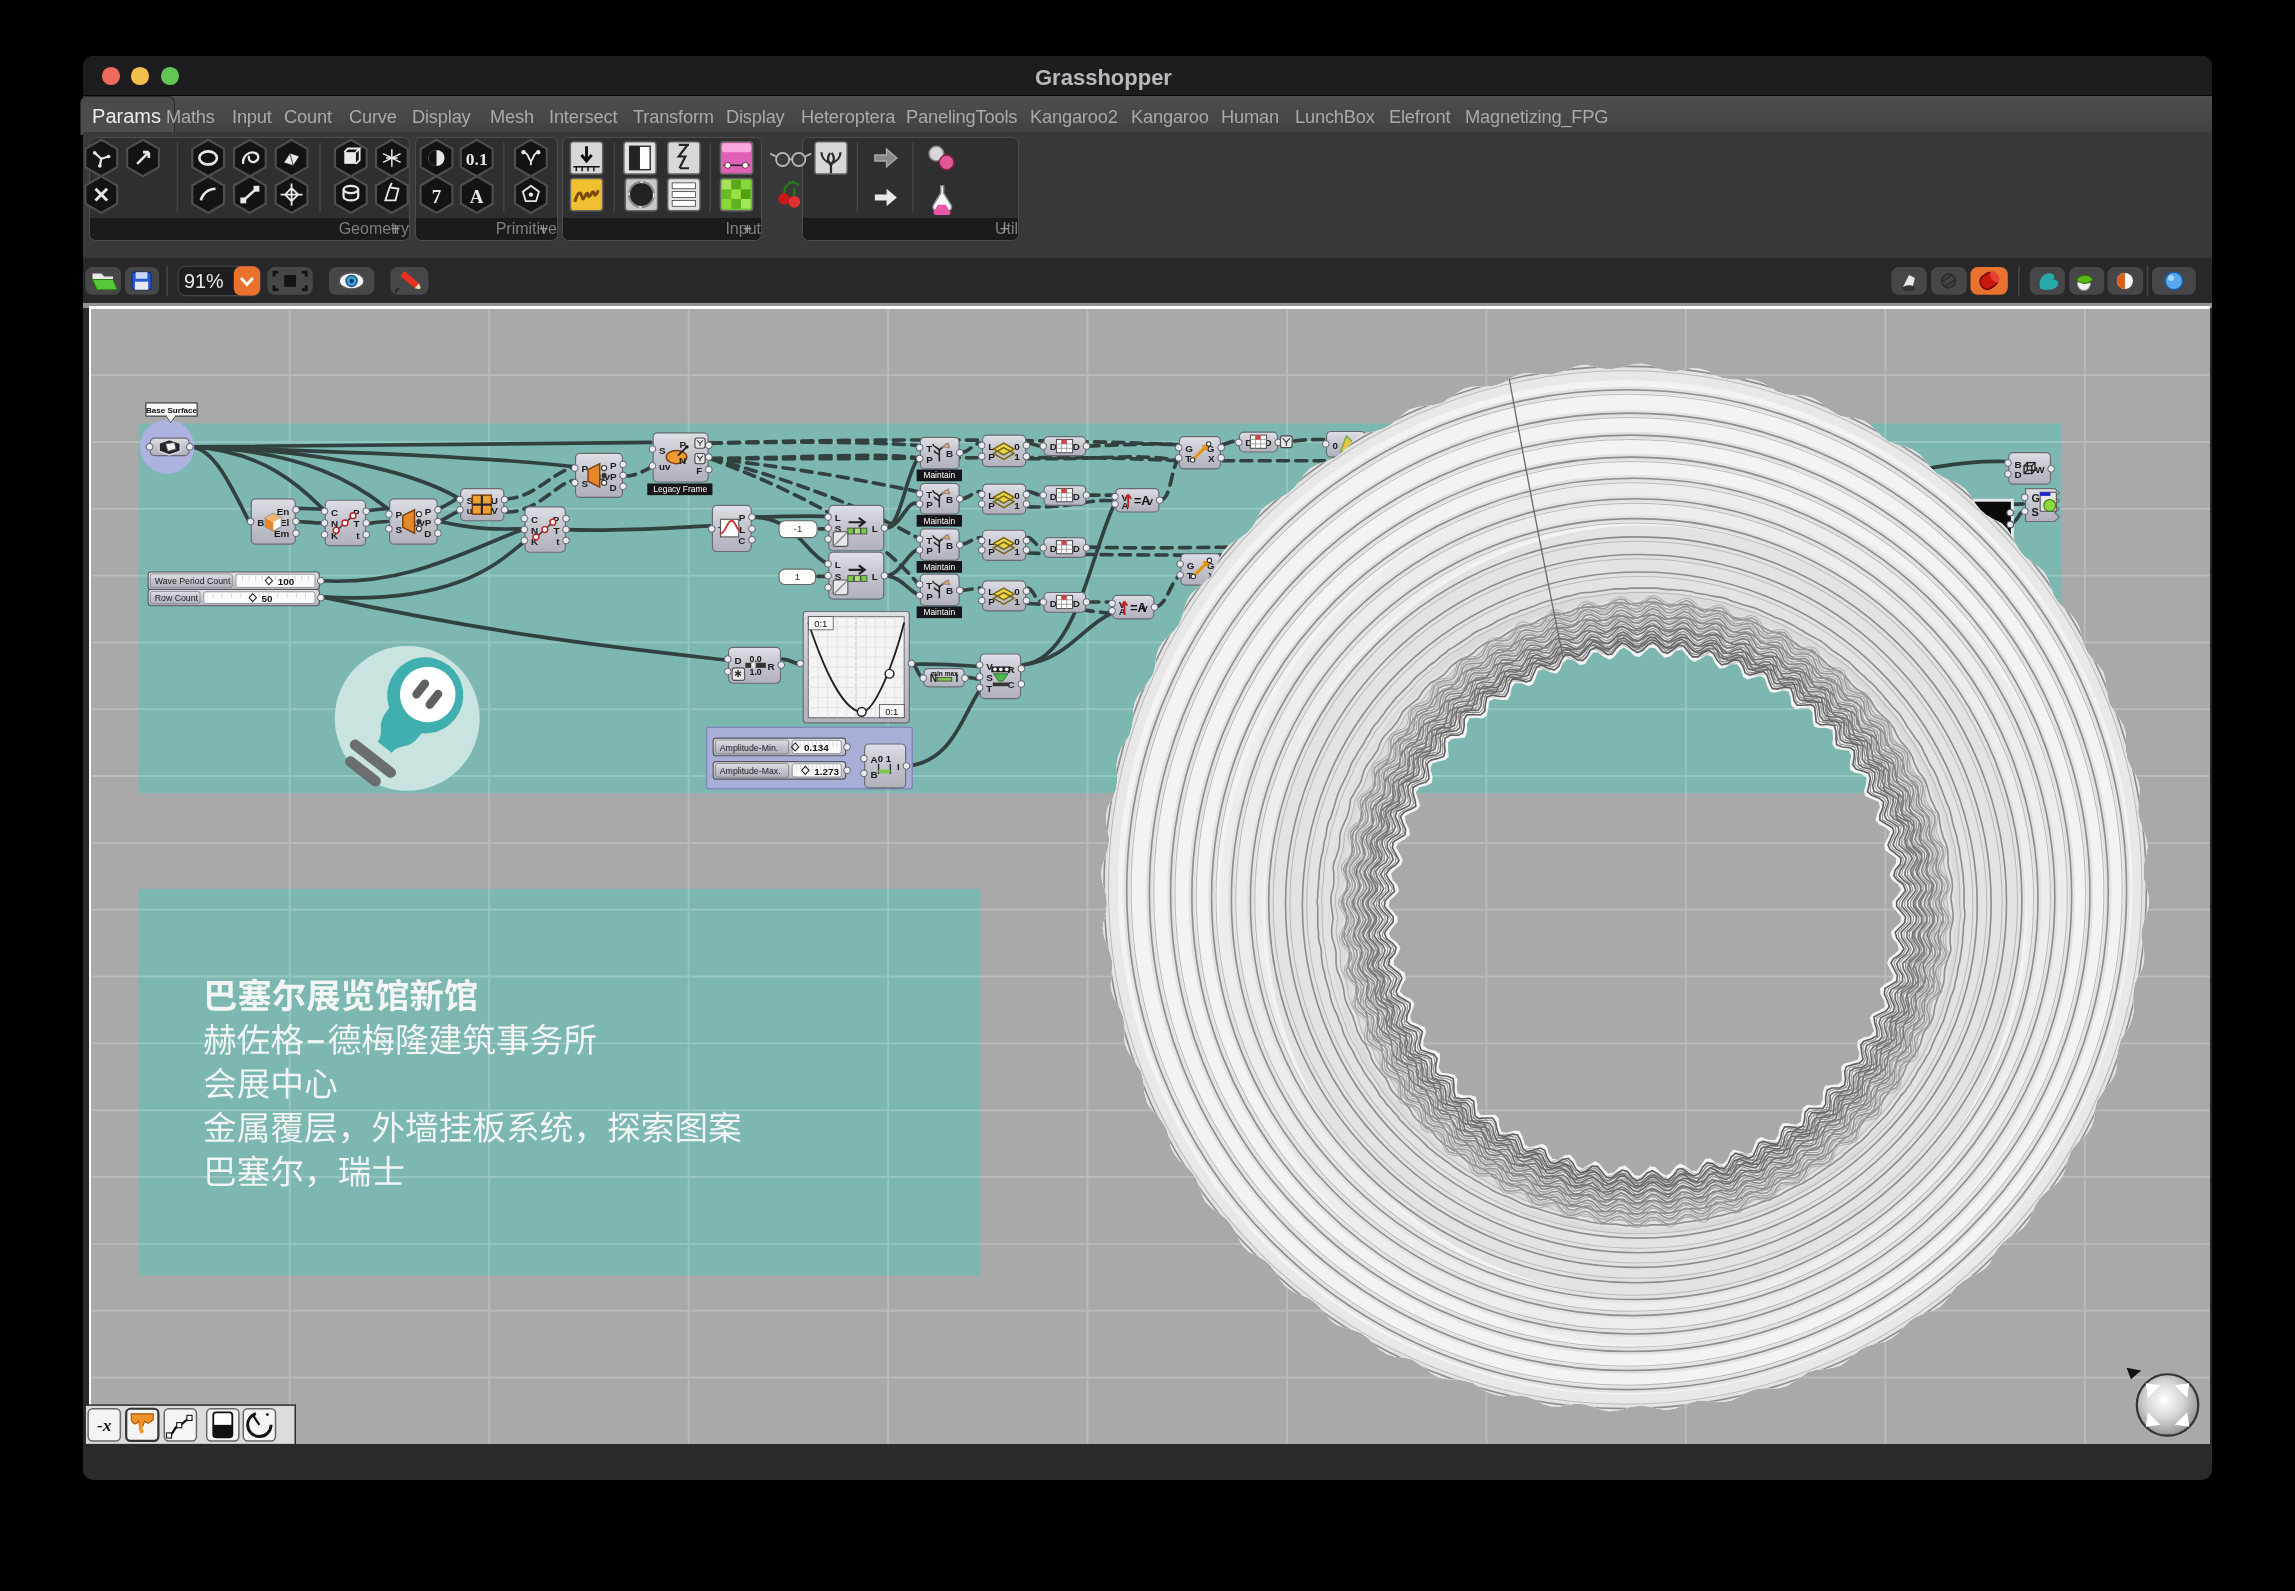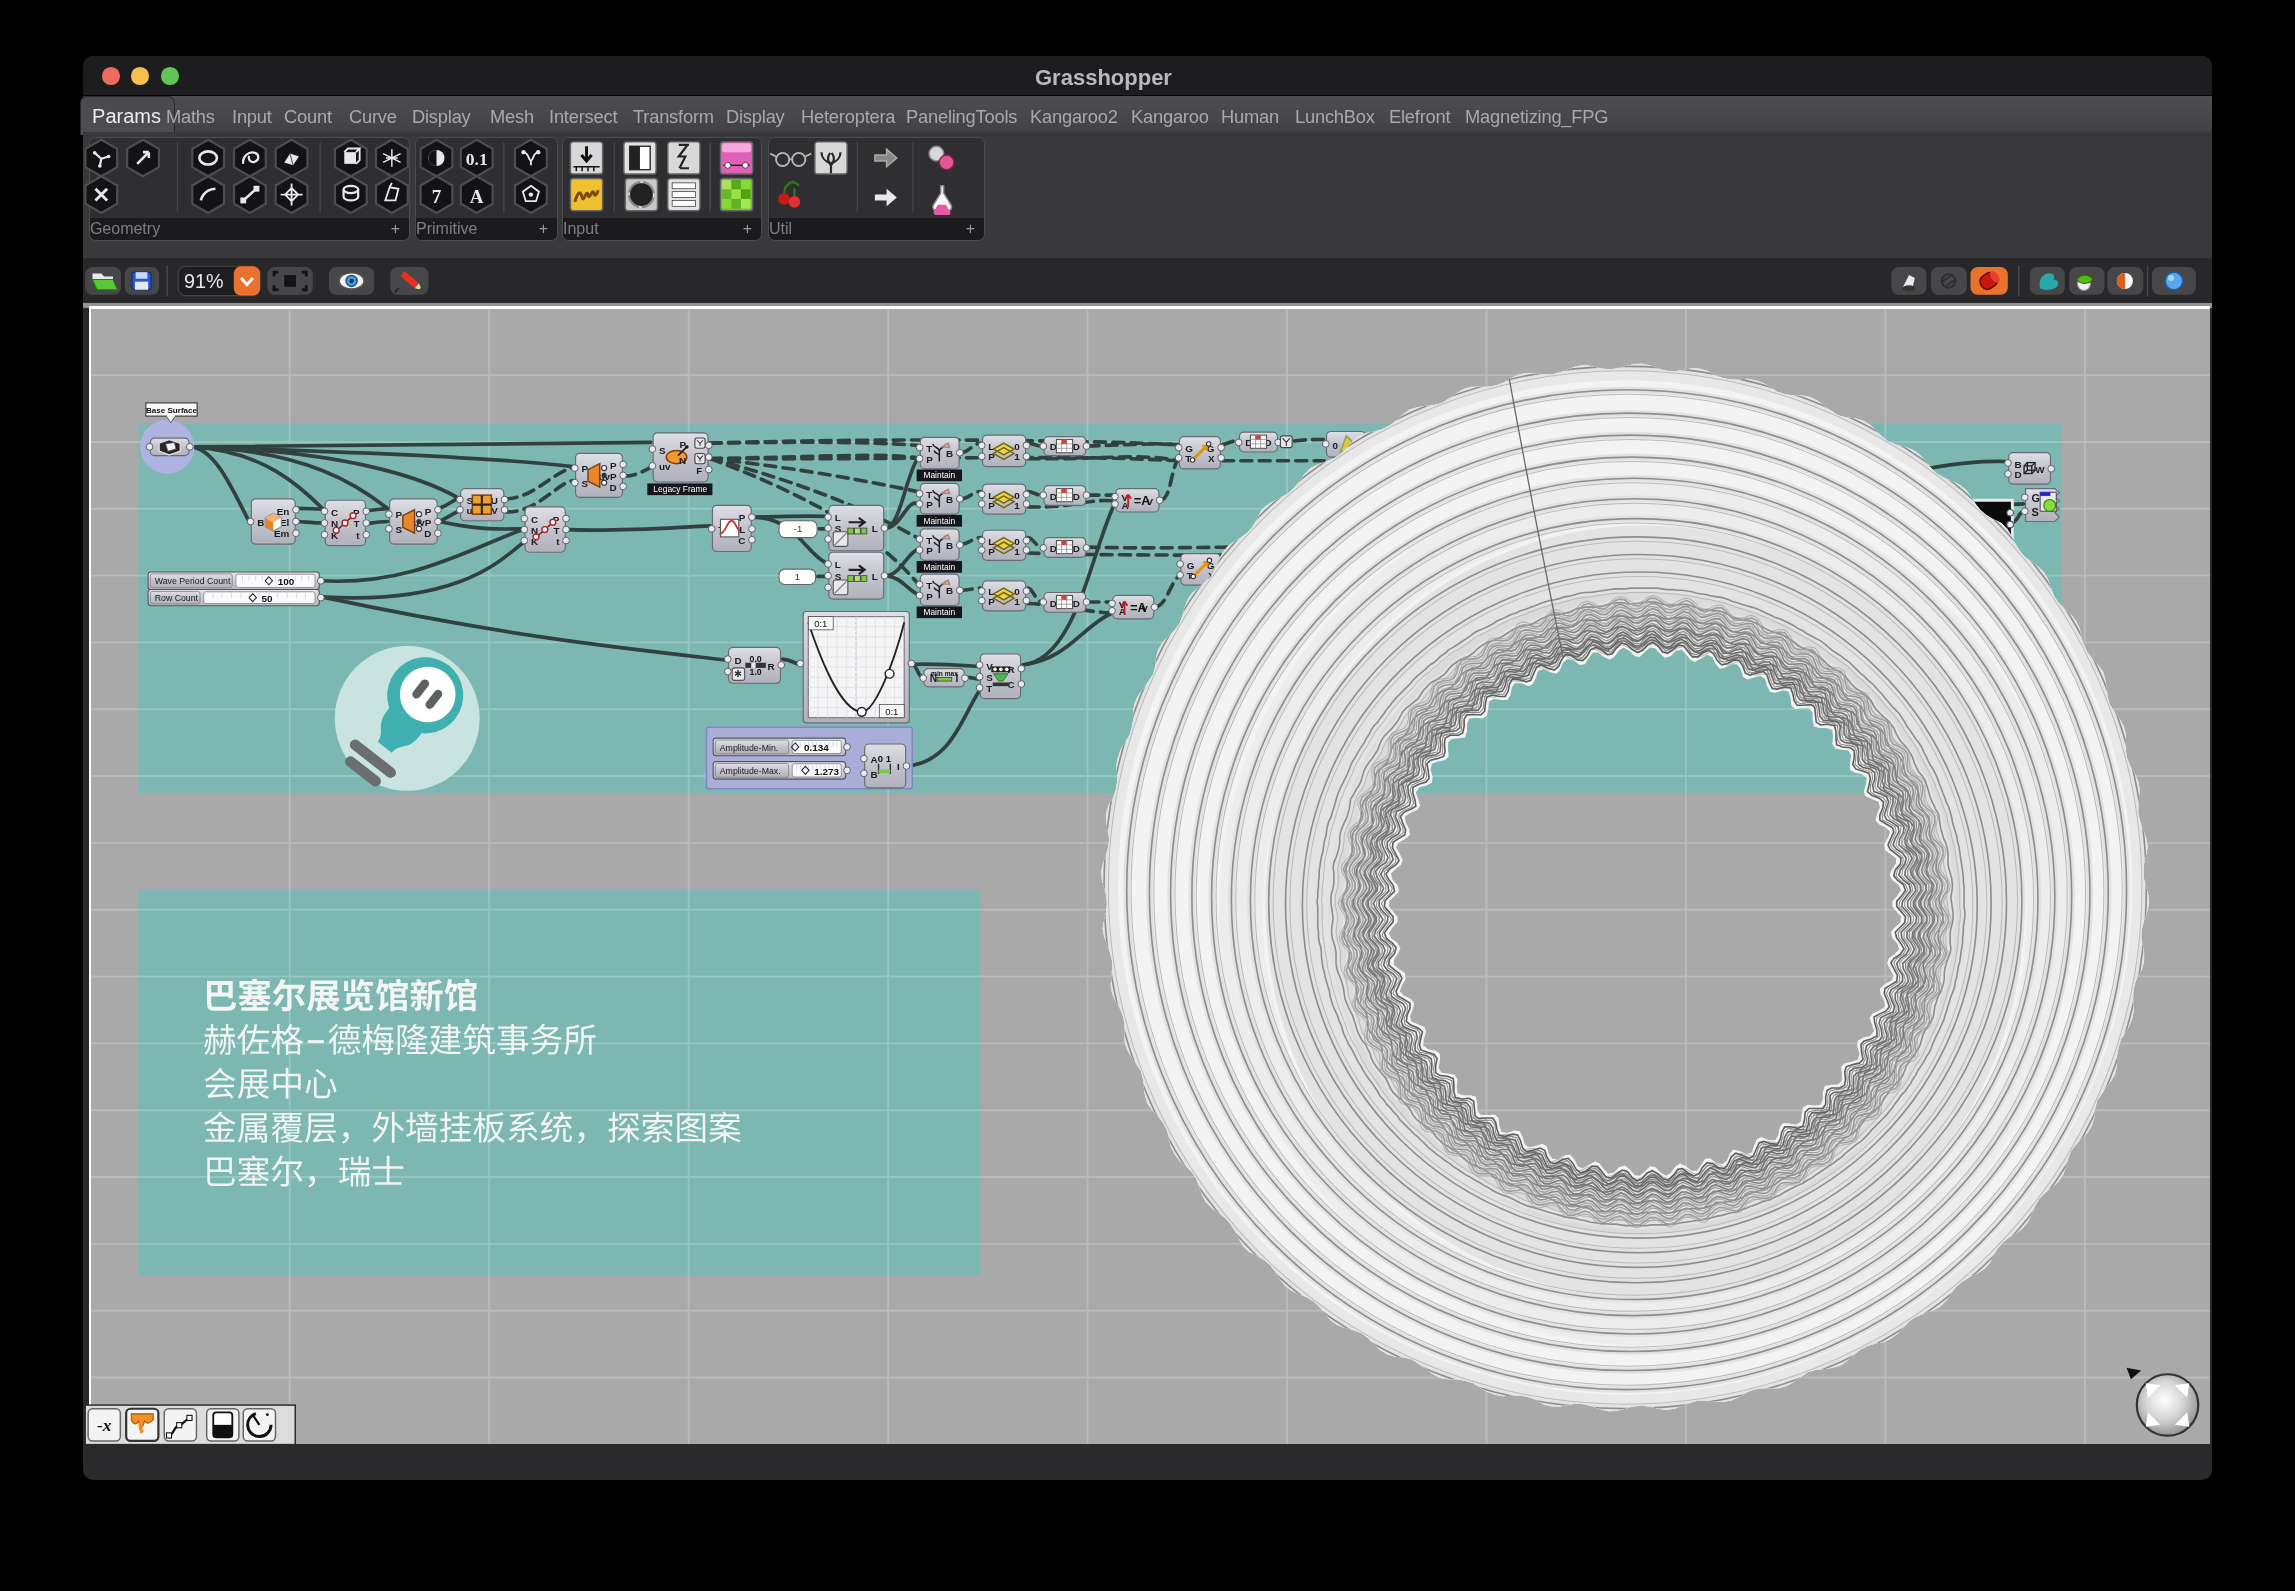--- a/index.html
+++ b/index.html
@@ -5,21 +5,21 @@
 #win{position:absolute;left:83px;top:56px;width:2129px;height:1424px;background:#2a2a2c;border-radius:10.2px}
 #title{position:absolute;left:0;top:0;width:100%;height:40px;background:#1d1d1f;border-radius:10.2px 10.2px 0 0;border-bottom:0.7px solid #060608}
 .tl{position:absolute;top:11px;width:17.6px;height:17.6px;border-radius:50%}
 #ttext{position:absolute;left:952px;top:8.8px;width:119px;text-align:center;font-size:22px;font-weight:bold;color:#b9babe}
 #tabs{position:absolute;left:0;top:40px;width:100%;height:36px;background:linear-gradient(#4e4e51,#424245)}
 .tab{position:absolute;top:9.5px;font-size:18.3px;color:#a9a9ab;white-space:nowrap;letter-spacing:-0.2px}
 #ptab{position:absolute;left:-2.9px;top:0;width:95px;height:39px;background:linear-gradient(#4a4a4d,#4e4e51);border-radius:6.6px 6.6px 0 0;border:0.7px solid #29292c;border-bottom:none}
 #ptab span{position:absolute;left:11px;top:8px;font-size:20px;color:#ececee}
 #toolbar{position:absolute;left:0;top:76px;width:100%;height:126px;background:#39393b}
 .panel{position:absolute;top:5.1px;height:104px;background:#2f2f31;border:0.7px solid #4c4c4e;border-radius:6.6px}
-.plabel{position:absolute;left:0;bottom:0;width:100%;height:22px;background:#1b1b1d;border-radius:0 0 5.9px 5.9px;color:#7f7f82;font-size:16px;text-align:left;line-height:22px}
+.plabel{position:absolute;left:0;bottom:0;width:100%;height:22px;background:#1b1b1d;border-radius:0 0 5.9px 5.9px;color:#7f7f82;font-size:16px;text-align:right;line-height:22px}
 .plabel:after{content:"+";position:absolute;right:8.8px;top:0;color:#98989a}
 #tb2{position:absolute;left:0;top:202px;width:100%;height:45px;background:#28282a}
 #frame-strip{position:absolute;left:0;top:247px;width:100%;height:5.1px;background:#939395}
 #canvas-border{position:absolute;left:5.9px;top:250px;width:2121px;height:1138px;background:#fdfdfd}
 #canvas{position:absolute;left:8px;top:253px;width:2119px;height:1135px;background:#a9a9a9;overflow:hidden}
 #status{position:absolute;left:0;top:1387px;width:100%;height:37px;background:#232325;border-radius:0 0 10.2px 10.2px}
 #vtext{position:absolute;left:1947px;top:8px;font-size:19px;color:#d4d4d6}
 .ovl{position:absolute;left:0;top:0;pointer-events:none}
 </style></head><body>
 <div id="win">
@@ -54,21 +54,21 @@
  <div id="toolbar">
       <div class="panel" style="left:5.9px;width:321px">
         <div class="plabel">Geometry</div>
       </div>
       <div class="panel" style="left:332px;width:143px">
         <div class="plabel">Primitive</div>
       </div>
       <div class="panel" style="left:479px;width:200px">
         <div class="plabel">Input</div>
       </div>
-      <div class="panel" style="left:685px;width:217px">
+      <div class="panel" style="left:719px;width:217px">
         <div class="plabel">Util</div>
       </div>
     </div>
  <div id="tb2"></div>
  <div id="frame-strip"></div>
  <div id="canvas-border"></div>
  <div id="canvas">
   <svg width="2119" height="1135" viewBox="125 422 2895 1550">
         <defs>
           <linearGradient id="ng" x1="0" y1="0" x2="0" y2="1">

